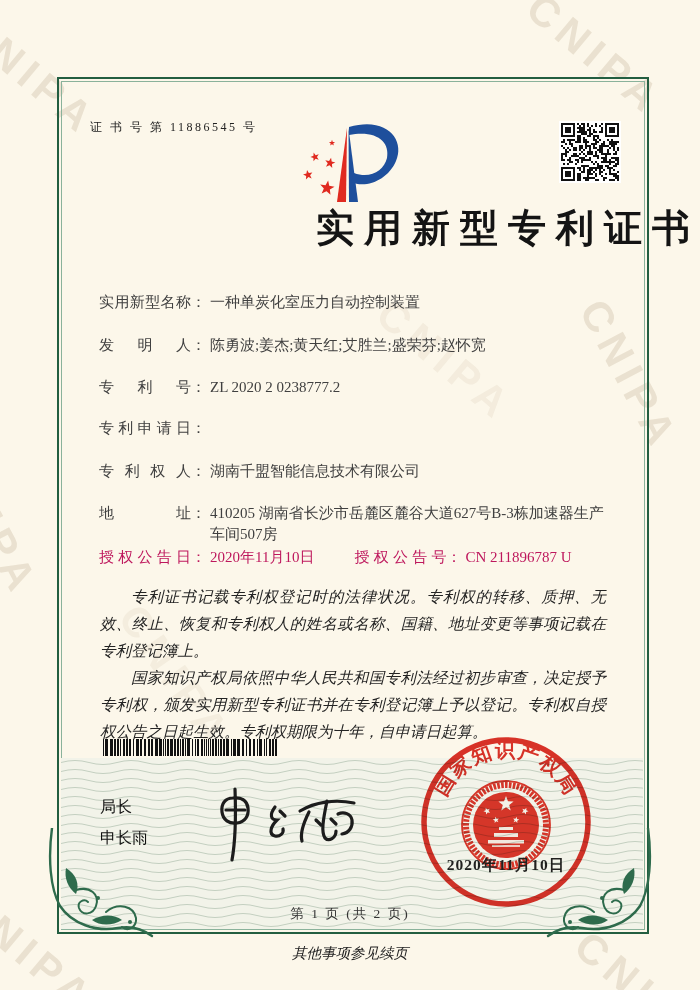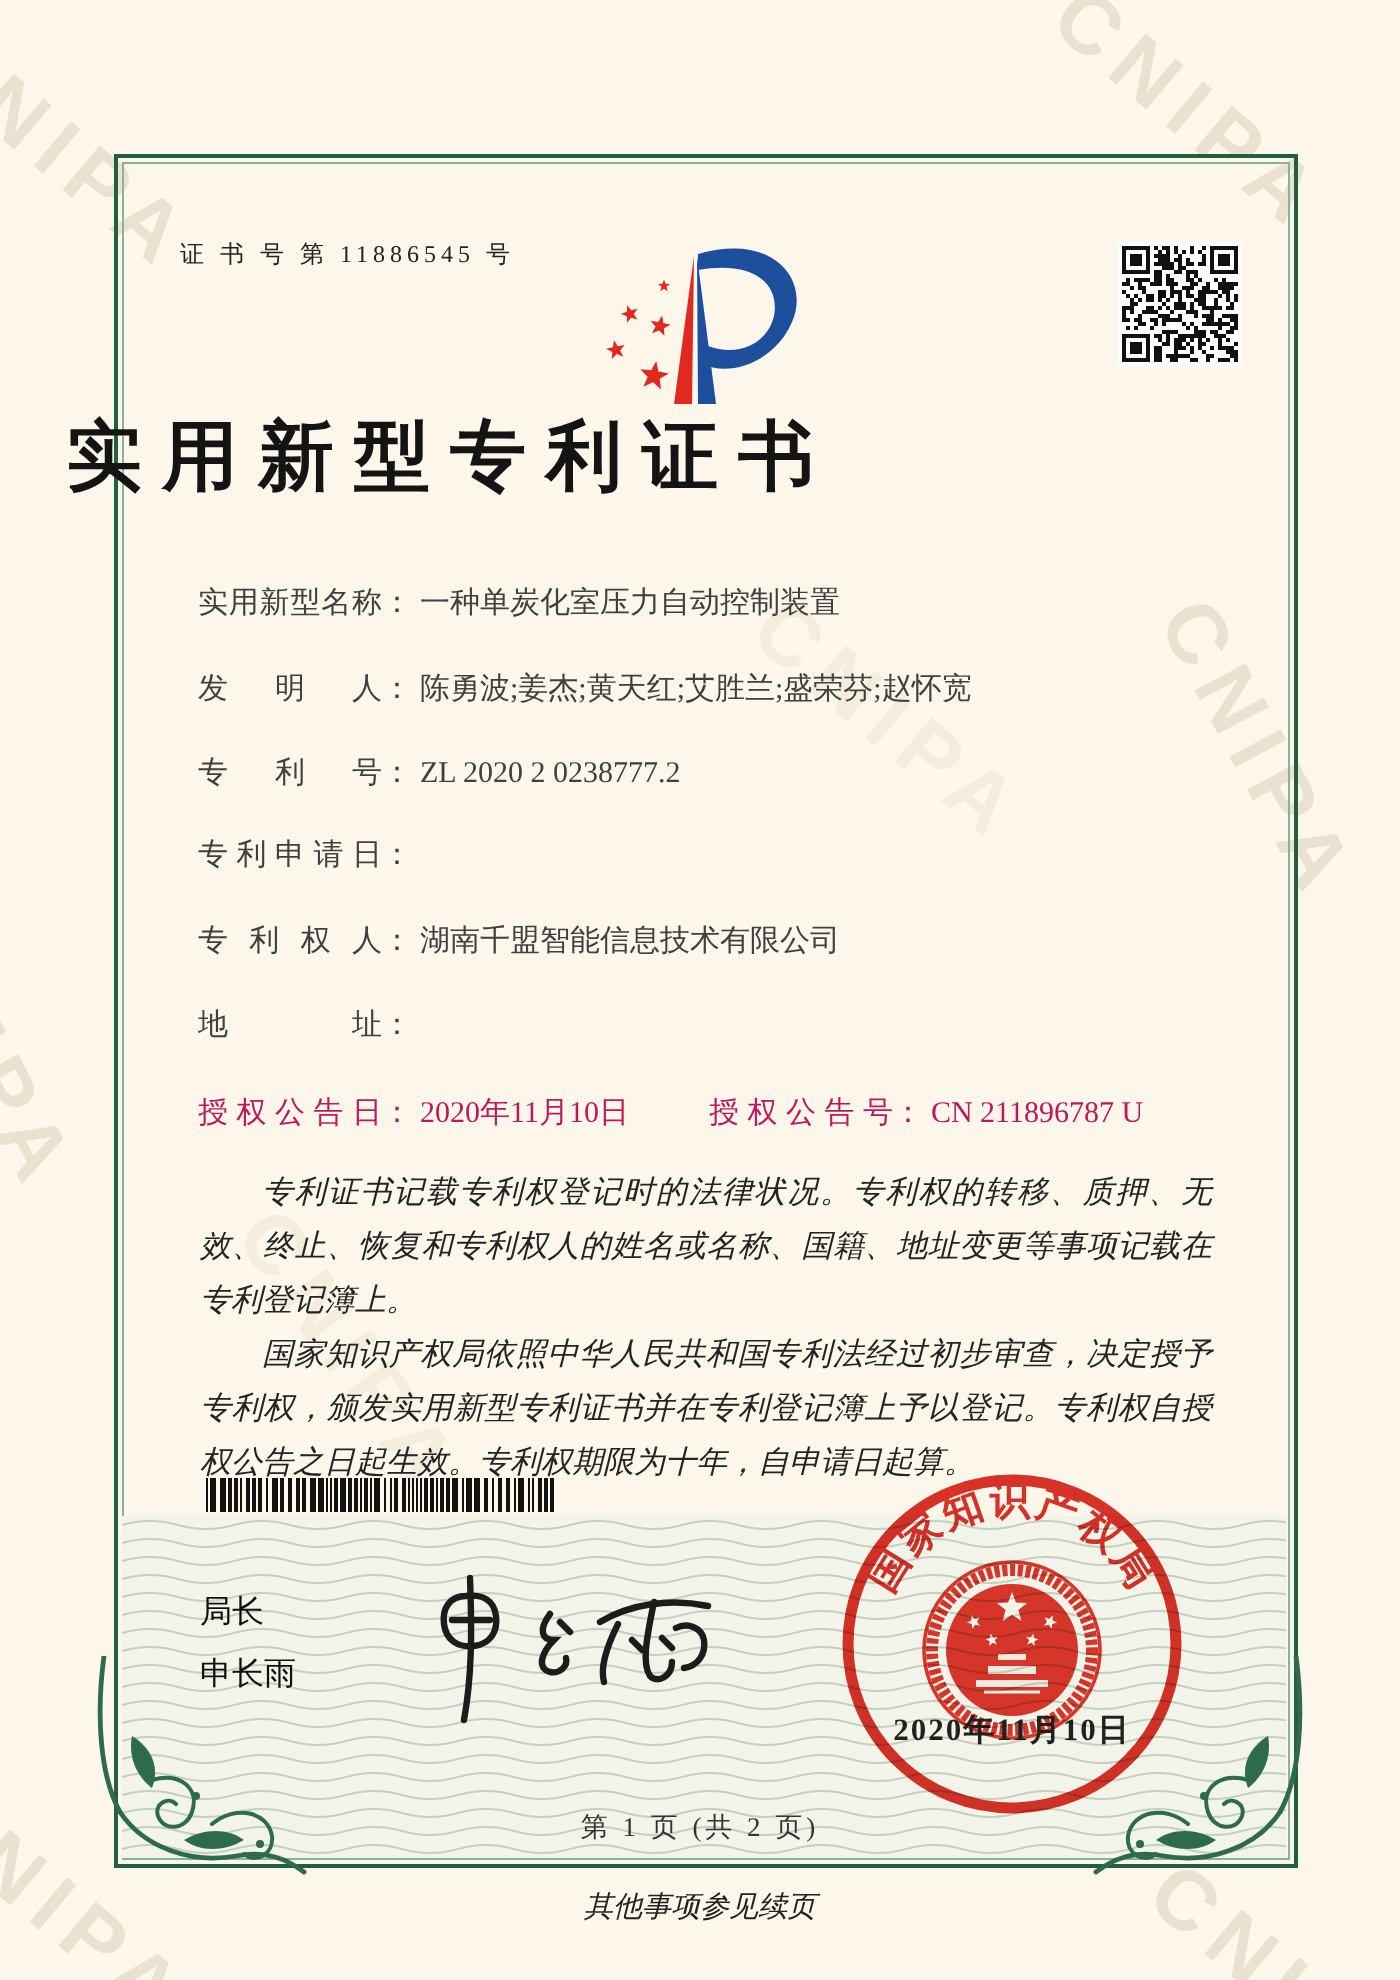--- a/index.html
+++ b/index.html
@@ -20,21 +20,21 @@
   .frame{position:absolute;left:57px;top:77px;width:588px;height:853px;
          border:2px solid #235e41;}
   .frame::before{content:"";position:absolute;inset:2px;border:1px solid #8ab29b;}
   
   .band{position:absolute;left:61px;top:758px;width:582px;height:171px;background:#f2f3e9;}
   .band svg{display:block;}
   
   .certno{position:absolute;left:90px;top:119px;font-size:12px;letter-spacing:2.5px;color:#222;}
   .logo{position:absolute;left:292px;top:103px;}
   .qr{position:absolute;left:559px;top:121px;width:58px;height:58px;background:#fff;padding:2px;}
-  .title{position:absolute;left:0;right:0;top:203px;text-align:left;font-size:38px;
+  .title{position:absolute;left:0;right:0;top:203px;text-align:right;font-size:38px;
          font-weight:bold;letter-spacing:10px;color:#141414;padding-left:33px;}
   
   .field{position:absolute;left:99px;width:512px;display:flex;font-size:15px;color:#404040;line-height:21px;}
   .flabel{width:92px;flex:none;text-align:justify;text-align-last:justify;}
   .fcolon{flex:none;margin-right:4px;}
   .fvalue{flex:1;}
   .f1{top:292px}.f2{top:335px}.f3{top:377px}.f4{top:418px}.f5{top:461px}.f6{top:503px}
   .grant{position:absolute;left:99px;top:547px;display:flex;font-size:15px;color:#be185d;line-height:21px;}
   .grant .pair{display:flex;}
   .grant .pair2{margin-left:40px;}
@@ -541,20 +541,21 @@
       <span class="fcolon">：</span>
   </div>
   <div class="field f5">
     <span class="flabel">专利权人</span>
       <span class="fcolon">：</span>
       <span class="fvalue">湖南千盟智能信息技术有限公司</span>
   </div>
   <div class="field f6">
     <span class="flabel">地址</span>
       <span class="fcolon">：</span>
+      <span class="fvalue">410205 湖南省长沙市岳麓区麓谷大道627号B-3栋加速器生产车间507房</span>
   </div>
   <div class="grant">
     <span class="pair">
       <span class="flabel">授权公告日</span>
         <span class="fcolon">：</span>
         <span>2020年11月10日</span>
     </span>
     <span class="pair pair2">
       <span class="flabel">授权公告号</span>
         <span class="fcolon">：</span>

